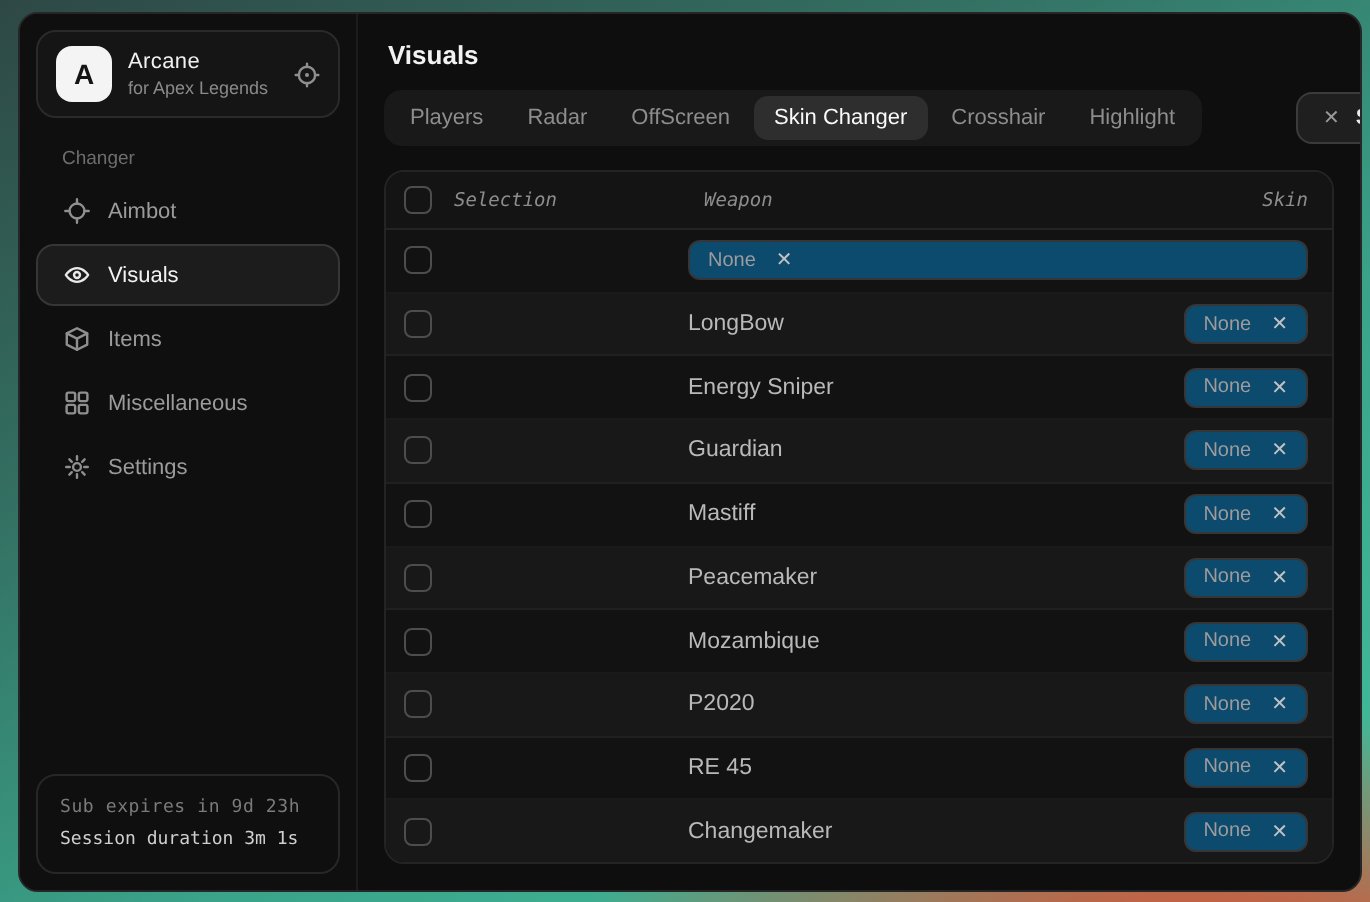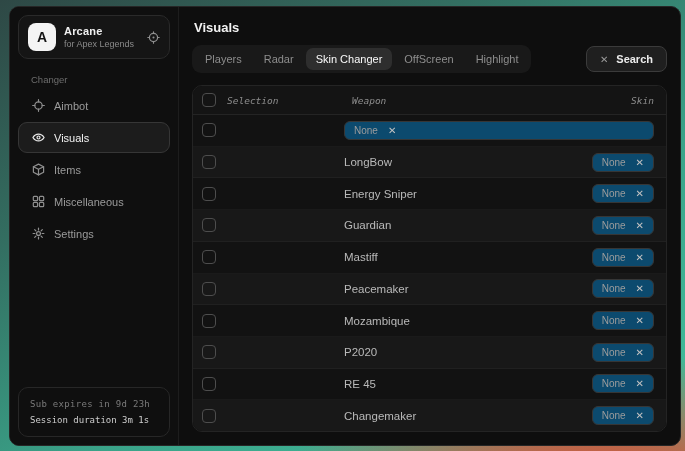--- a/index.html
+++ b/index.html
@@ -19,21 +19,21 @@
     display:flex; overflow:hidden;
   }
 
   
   .sidebar { width:169px; flex:none; background:#0f0f0f; border-right:1px solid #1d1d1d;
              display:flex; flex-direction:column; }
   .app-card { margin:8px 8px 0; border:1px solid #2a2a2a; background:#151515; border-radius:10px;
               padding:7px 9px; display:flex; align-items:center; gap:8px; }
   .logo { width:28px; height:28px; border-radius:8px; background:#f4f4f4; color:#141414;
           font-weight:bold; font-size:14px; display:flex; align-items:center; justify-content:center; flex:none; }
-  .app-name { font-size:11px; font-weight:bold; color:#f0f0f0; letter-spacing:.2px; }
+  .app-name { font-size:11px; font-weight:normal; color:#f0f0f0; letter-spacing:.2px; }
   .app-sub  { font-size:9px; color:#8a8a8a; margin-top:2px; }
   .hdr-ico  { margin-left:auto; display:flex; }
 
   .cat-label { margin:15px 0 5px 21px; font-size:9.5px; color:#6d6d6d; }
   .nav { padding:0 8px; }
   .nav-item { display:flex; align-items:center; gap:9px; padding:8px 13px; margin-bottom:1px;
               border:1px solid transparent; border-radius:9px; color:#9b9b9b; font-size:11px; cursor:default; }
   .nav-item.active { background:#1c1c1c; border-color:#363636; color:#f2f2f2; }
   .icon { display:flex; flex:none; }
   .icon svg { width:13px; height:13px; stroke:#8f8f8f; fill:none; stroke-width:1.3;
@@ -158,22 +158,23 @@
       </div>
     </aside>
 
     <main class="main">
       <div class="main-title">Visuals</div>
 
       <div class="tabbar">
         <div class="tabs" id="tabs">
             <div class="tab">Players</div>
             <div class="tab">Radar</div>
+            <div class="tab">OffScreen</div>
             <div class="tab active">Skin Changer</div>
-            <div class="tab">OffScreen</div>
+            <div class="tab">Crosshair</div>
             <div class="tab">Highlight</div>
           </div>
         <button class="search-btn">
           <span class="search-x">✕</span>
           <span>Search</span>
         </button>
       </div>
 
       <div class="table">
         <div class="thead">

